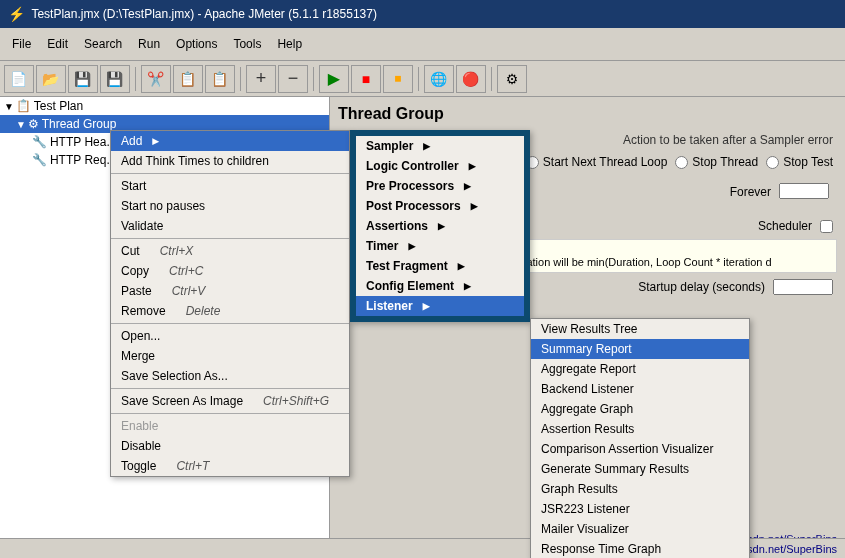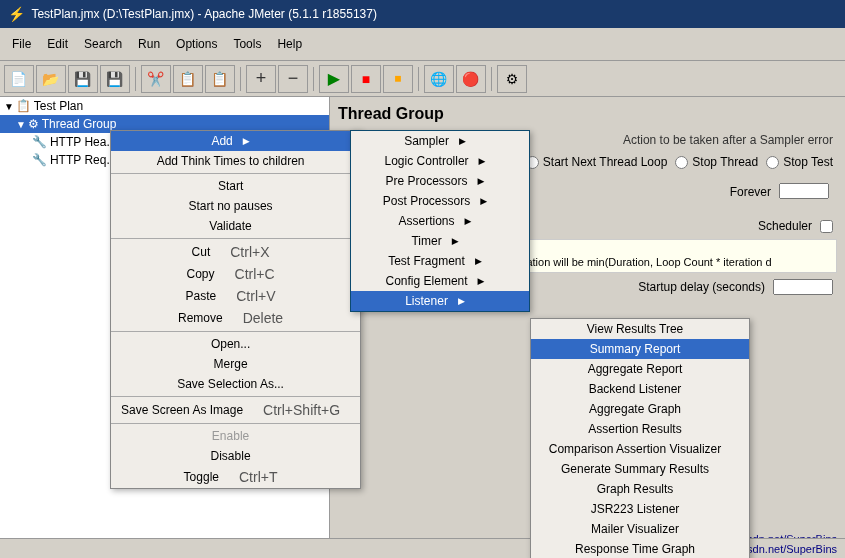--- a/index.html
+++ b/index.html
@@ -126,21 +126,21 @@
       background: #f0ede8;
       border: 1px solid #888;
       box-shadow: 2px 2px 6px rgba(0,0,0,0.3);
       min-width: 240px;
       z-index: 100;
     }
     .ctx-item {
       padding: 3px 20px 3px 10px;
       cursor: default;
       display: flex;
-      justify-content: center;
+      justify-content: flex-start;
       align-items: center;
       white-space: nowrap;
     }
     .ctx-item.has-submenu::after {
       content: '▶';
       font-size: 9px;
       margin-left: 10px;
     }
     .ctx-item.highlighted {
       background: #316ac5;
@@ -148,39 +148,41 @@
     }
     .ctx-item.highlighted.has-submenu::after {
       color: white;
     }
     .ctx-separator {
       height: 1px;
       background: #aaa;
       margin: 2px 0;
     }
     .ctx-shortcut {
-      font-size: 14px;
+      font-size: 12px;
       color: #555;
       margin-left: 20px;
+      font-style: italic;
     }
     .ctx-item.disabled {
       color: #999;
       cursor: default;
     }
 
     
     #submenu-add {
       position: absolute;
       left: 350px;
       top: 130px;
       background: #f0ede8;
-      border: 1px solid #0c4a6e;
+      border: 6px solid #0c4a6e;
       box-shadow: 2px 2px 6px rgba(0,0,0,0.3);
       min-width: 180px;
       z-index: 101;
+      font-weight: bold;
     }
 
     
     #submenu-listener {
       position: absolute;
       left: 530px;
       top: 318px;
       background: #f0ede8;
       border: 1px solid #888;
       box-shadow: 2px 2px 6px rgba(0,0,0,0.3);

